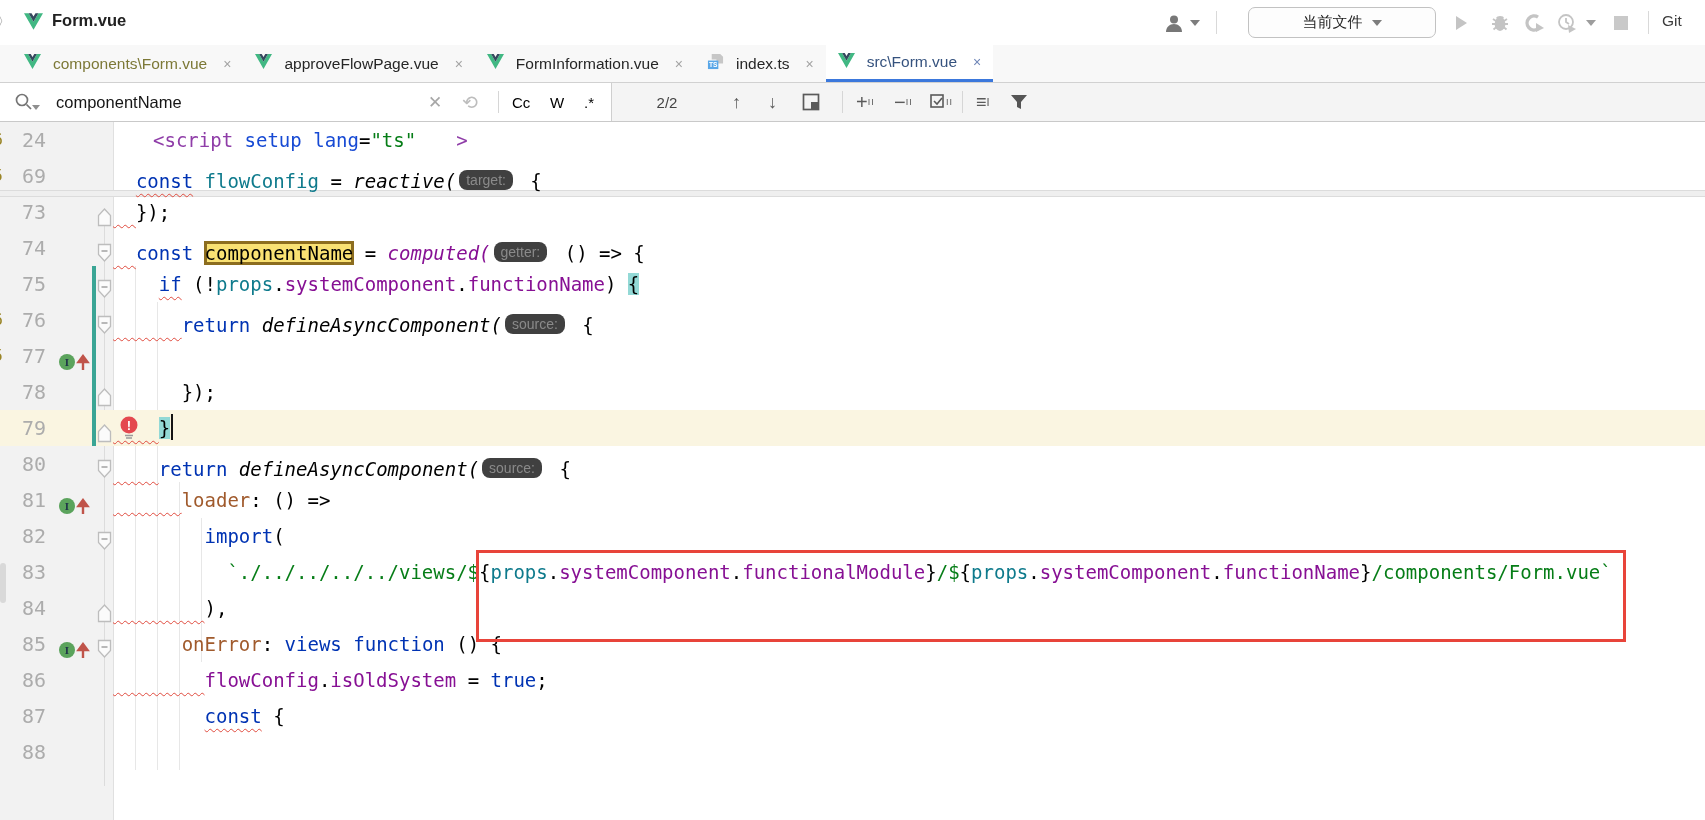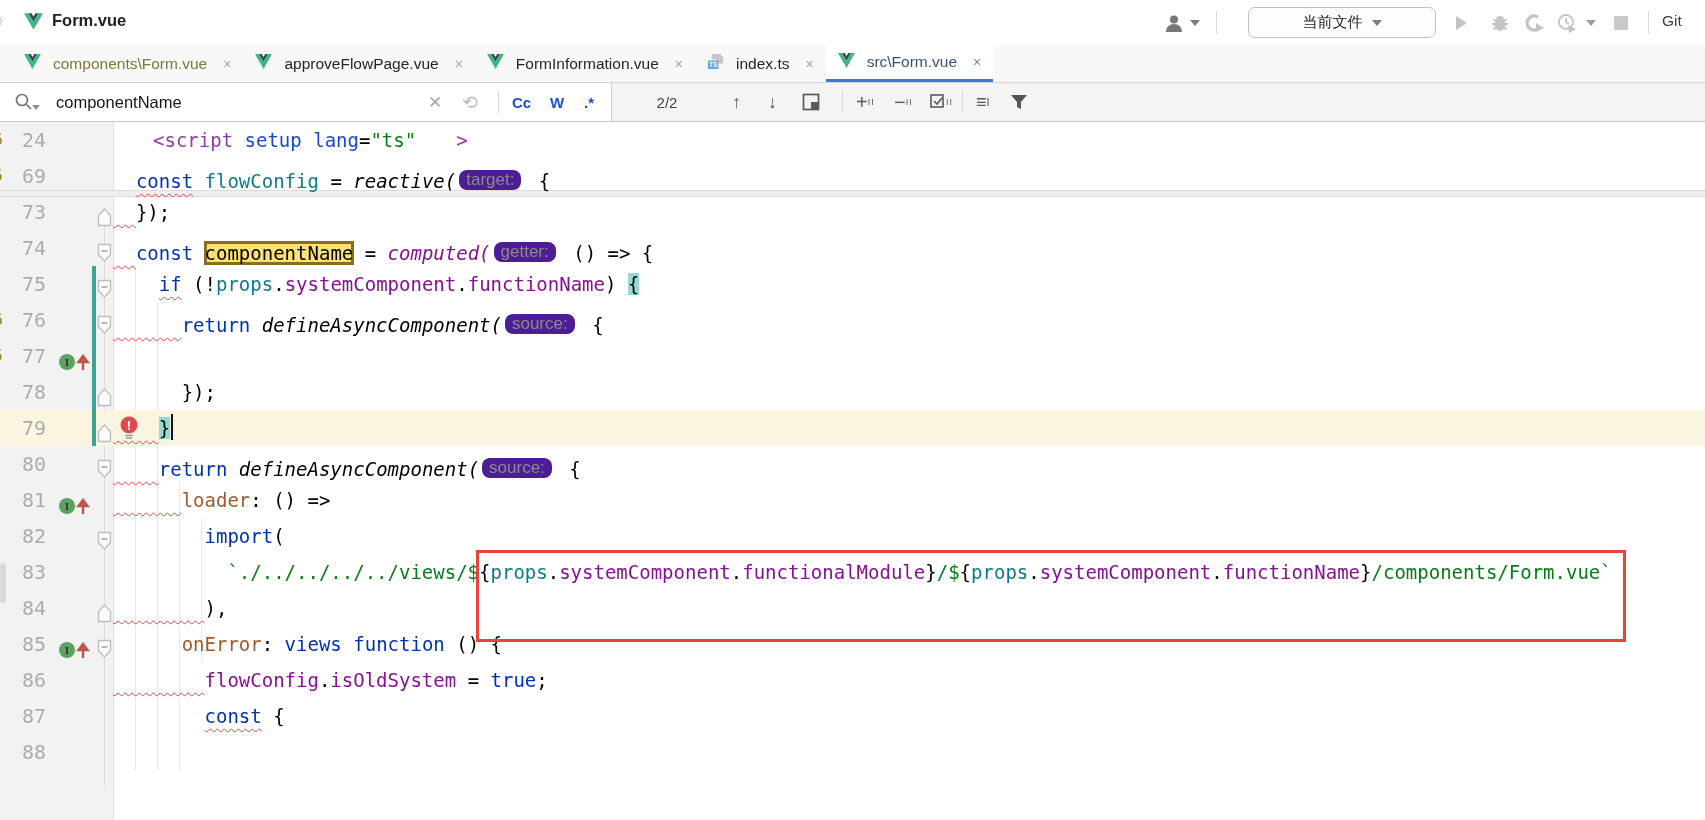--- a/index.html
+++ b/index.html
@@ -30,21 +30,21 @@
   .tab.state-olive{color:#7c7836;}
   .tab.selected{color:#35527e;}
   .tab.selected .close-x{color:#6e85b7;}
 
   
   #searchbar{position:absolute;left:0;top:83px;width:1705px;height:39px;background:#f4f4f4;
              border-bottom:1px solid #c9c9c9;box-sizing:border-box;}
   #search-input-zone{position:absolute;left:0;top:0;width:611px;height:38px;background:#fff;}
   #searchbar .s-abs{position:absolute;top:0;height:38px;display:flex;align-items:center;}
   #search-query{font-size:16.5px;color:#161616;}
-  .toggle-txt{font-size:15px;color:#1d4ed8;font-weight:bold;text-align:center;}
+  .toggle-txt{font-size:15px;color:#000000;font-weight:normal;text-align:center;}
   .s-sep{position:absolute;top:8px;width:1px;height:22px;background:#d6d6d6;}
   .s-sep.tall{top:0;height:38px;background:#cfcfcf;}
   #match-count{font-size:15px;color:#444;}
   .nav-ico{color:#5a5a5a;font-size:18px;}
   .ii{font-size:9px;color:#5a5a5a;vertical-align:-4px;letter-spacing:1px;}
 
   
   #editor{position:absolute;left:0;top:122px;width:1705px;height:698px;background:#fff;}
   #gutter-bg{position:absolute;left:0;top:0;width:113px;height:698px;background:#f2f2f2;
              border-right:1px solid #e0e0e0;z-index:1;}
@@ -62,22 +62,22 @@
   .ln{position:absolute;left:0;top:0;width:46px;text-align:right;color:#acacac;
       font-size:20px;font-family:"DejaVu Sans Mono",monospace;}
   .edge-digit{position:absolute;left:-7px;top:0;width:13px;overflow:hidden;color:#9a8527;
               font-size:16.5px;font-family:"DejaVu Sans Mono",monospace;}
   .code{position:absolute;left:113px;top:0;}
   .c-kw{color:#0033b3;} .c-str{color:#067d17;} .c-prop{color:#871094;} .c-var{color:#0e7a8c;}
   .c-fn{color:#000;font-style:italic;} .c-fn2{color:#871094;font-style:italic;}
   .c-key{color:#a05a2c;} .c-tag{color:#8f3da8;margin-left:40px;} .c-attr{color:#174ad4;} .c-pl{color:#000;}
   .sq{text-decoration-line:underline;text-decoration-style:wavy;text-decoration-color:#e04b3f;
       text-decoration-thickness:1px;text-underline-offset:5px;}
-  .inlay{display:inline-block;font-family:"Liberation Sans",sans-serif;font-size:17px;color:#8a8a8a;
-         background:#4c1d95;border-radius:8px;padding:0 7px;margin:12px 6px 0 3px;line-height:20px;vertical-align:3px;}
+  .inlay{display:inline-block;font-family:"Liberation Sans",sans-serif;font-size:14px;color:#8a8a8a;
+         background:#404040;border-radius:8px;padding:0 7px;margin:12px 6px 0 3px;line-height:20px;vertical-align:3px;}
   .shl{background:#f9e173;box-shadow:0 0 0 2px #8c6d1f inset, 0 0 0 1px #8c6d1f;}
   .bhl{background:#93d9d6;}
   .cursor{display:inline-block;width:2px;height:26px;background:#141414;vertical-align:-5px;margin-left:1px;}
   .fold-mark{position:absolute;left:97px;top:8px;z-index:3;}
   .impl-ico{position:absolute;left:58px;top:9px;z-index:3;}
   .bulb-ico{position:absolute;left:118px;top:6px;z-index:3;}
   #annotation-box{position:absolute;left:476px;top:428px;width:1144px;height:86px;
                   border:3px solid #e8443a;z-index:6;pointer-events:none;}
 </style>
 </head>

